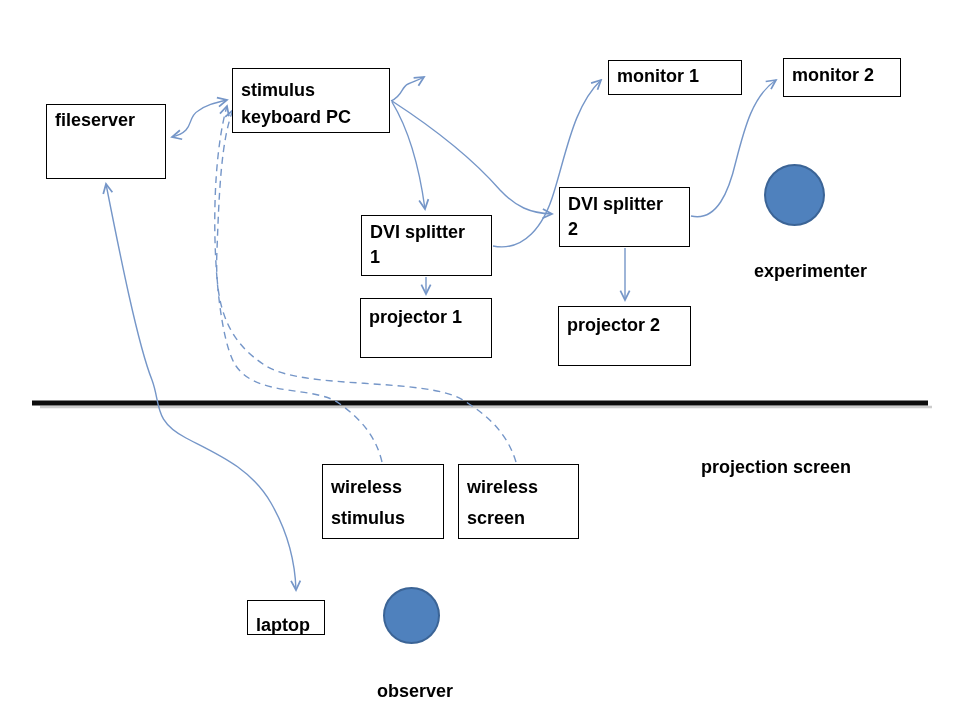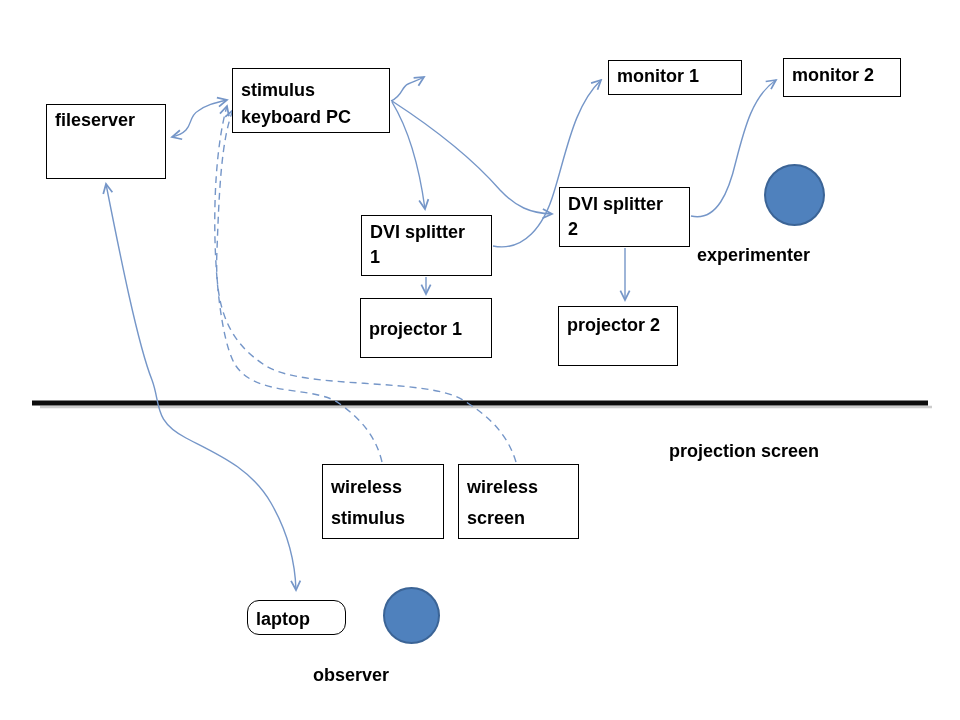--- a/index.html
+++ b/index.html
@@ -29,41 +29,42 @@
     white-space: nowrap;
   }
   .node .nl { display: block; }
   .n-fileserver      { left: 46px;  top: 104px; width: 120px; height: 75px; }
   .n-pc              { left: 232px; top: 68px;  width: 158px; height: 65px; padding-top: 8px; line-height: 27px; }
   .n-monitor0        { left: 431px; top: 60px;  width: 132px; height: 35px; padding-top: 3px; }
   .n-monitor1        { left: 608px; top: 60px;  width: 134px; height: 35px; padding-top: 3px; }
   .n-monitor2        { left: 783px; top: 58px;  width: 118px; height: 39px; padding-top: 4px; }
   .n-dvi1            { left: 361px; top: 215px; width: 131px; height: 61px; padding-top: 4px; }
   .n-dvi2            { left: 559px; top: 187px; width: 131px; height: 60px; padding-top: 4px; }
-  .n-proj1           { left: 360px; top: 298px; width: 132px; height: 60px; padding-top: 18px; }
-  .n-proj2           { left: 558px; top: 306px; width: 120px; height: 60px; padding-top: 6px; }
+  .n-proj1           { left: 360px; top: 298px; width: 132px; height: 60px; padding-top: 6px; }
+  .n-proj2           { left: 558px; top: 306px; width: 133px; height: 60px; padding-top: 6px; }
   .n-wkeyboard       { left: 322px; top: 464px; width: 122px; height: 75px; padding-top: 7px; line-height: 31px; }
   .n-wmouse          { left: 458px; top: 464px; width: 121px; height: 75px; padding-top: 7px; line-height: 31px; }
-  .n-laptop          { left: 247px; top: 600px; width: 99px;  height: 35px; padding-top: 6px; border-radius: 12px; }
+  .n-laptop          { left: 247px; top: 600px; width: 78px;  height: 35px; padding-top: 12px; }
   .actor-circle {
     position: absolute;
     border-radius: 50%;
     background: #4f81bd;
     border: 2.5px solid #3b6496;
     box-sizing: border-box;
   }
   .c-experimenter { left: 764px; top: 164px; width: 61px; height: 62px; }
   .c-observer     { left: 383px; top: 587px; width: 57px; height: 57px; }
   .floating-label {
     position: absolute;
     color: #000;
     font-weight: bold;
     font-size: 18px;
-    text-align: left;
+    text-align: right;
     white-space: nowrap;
+    margin-top: 16px;
   }
   .l-experimenter { left: 697px; top: 245px; width: 170px; }
   .l-observer     { left: 313px; top: 665px; width: 140px; }
   .l-screen       { left: 669px; top: 441px; width: 182px; }
   .edge {
     fill: none;
     stroke: #7596c8;
     stroke-width: 1.4;
   }
   .edge.dashed { stroke-dasharray: 7 5; }

